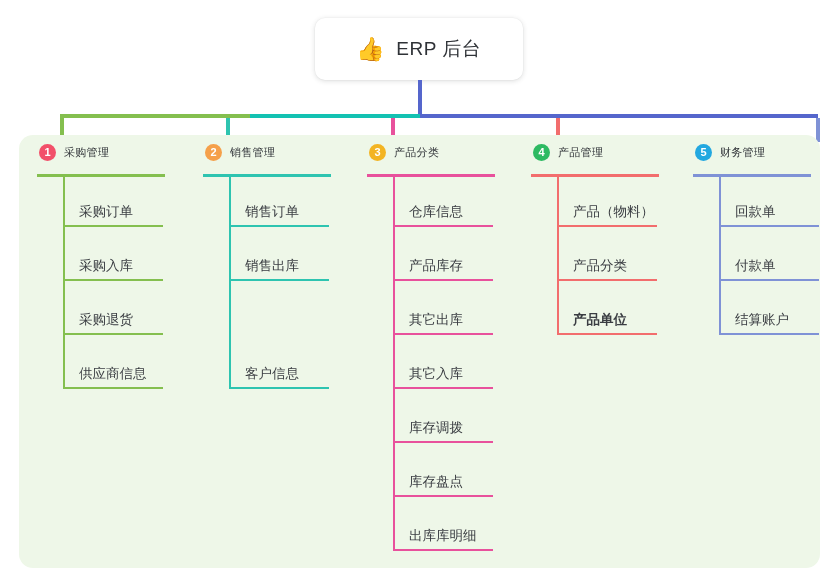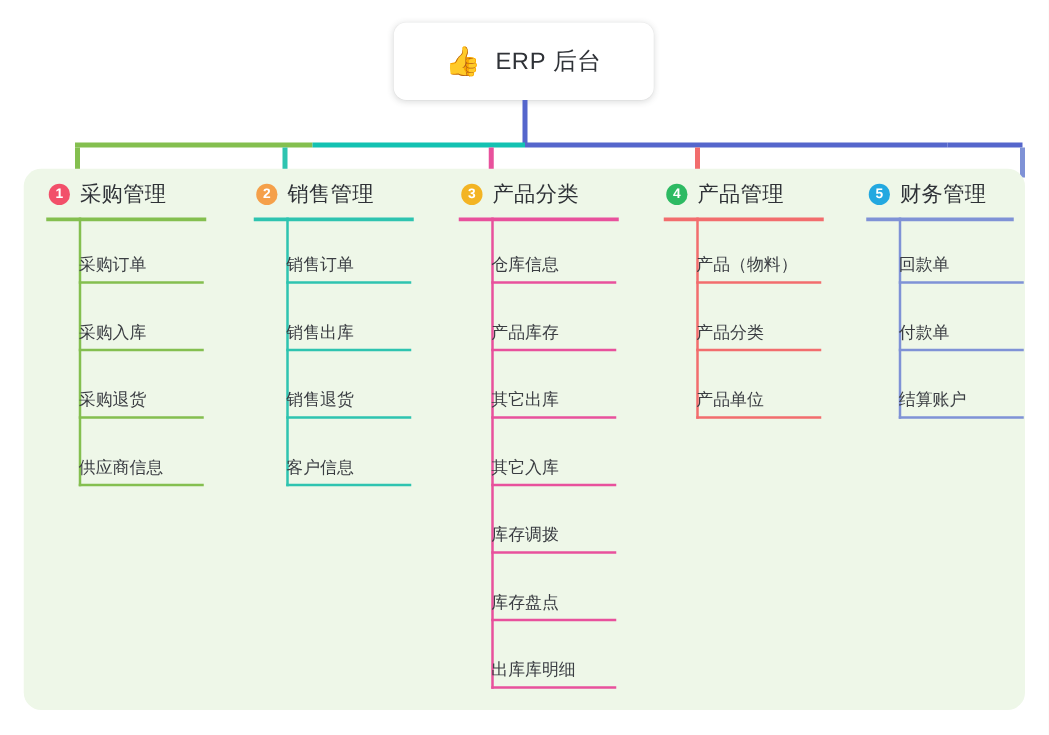--- a/index.html
+++ b/index.html
@@ -47,33 +47,33 @@
   .col{position:absolute;top:0;}
   .col-head{
     position:absolute;left:17px;top:9px;
     display:flex;align-items:center;gap:8px;white-space:nowrap;
   }
   .badge{
     width:17px;height:17px;border-radius:50%;
     color:#fff;font-size:11px;line-height:17px;text-align:center;
     display:inline-block;font-weight:bold;
   }
-  .col-title{font-size:17px;color:#2f3237;letter-spacing:.3px;}
+  .col-title{font-size:11px;color:#2f3237;letter-spacing:.3px;}
   .head-rule{
     position:absolute;left:15px;top:39px;height:3px;
   }
   .spine{
     position:absolute;left:41px;top:39px;width:2px;
   }
   .item{
     position:absolute;left:41px;
     width:100px;height:30px;
   }
   .item-label{
-    position:absolute;left:0;bottom:6px;
+    position:absolute;left:16px;bottom:6px;
     font-size:13.5px;color:#3a3d42;white-space:nowrap;margin-top:16px;
   }
   .item-rule{
     position:absolute;left:0;bottom:0;height:2px;width:100px;
   }
 </style>
 </head>
 <body>
 
 <div id="stage">
@@ -134,24 +134,20 @@
           <div class="head-rule" style="background: rgb(46, 196, 176); width: 128px;"></div>
           <div class="spine" style="background: rgb(46, 196, 176); height: 215px;"></div>
           <div class="item" style="top: 62px;">
             <span class="item-label">销售订单</span>
             <div class="item-rule" style="background: rgb(46, 196, 176);"></div>
           </div>
           <div class="item" style="top: 116px;">
             <span class="item-label">销售出库</span>
             <div class="item-rule" style="background: rgb(46, 196, 176);"></div>
           </div>
-          <div class="item" style="top: 170px;">
-            <span class="item-label">销售退货</span>
-            <div class="item-rule" style="background: rgb(46, 196, 176);"></div>
-          </div>
           <div class="item" style="top: 224px; padding-left: 40px;">
             <span class="item-label">客户信息</span>
             <div class="item-rule" style="background: rgb(46, 196, 176);"></div>
           </div>
         </div>
         <div class="col" style="left: 333px; width: 150px; height: 433px;">
           <div class="col-head">
             <span class="badge" style="background: rgb(243, 180, 35);">3</span>
             <span class="col-title">产品分类</span>
           </div>
@@ -194,21 +190,21 @@
           <div class="head-rule" style="background: rgb(242, 109, 109); width: 128px;"></div>
           <div class="spine" style="background: rgb(242, 109, 109); height: 161px;"></div>
           <div class="item" style="top: 62px;">
             <span class="item-label">产品（物料）</span>
             <div class="item-rule" style="background: rgb(242, 109, 109);"></div>
           </div>
           <div class="item" style="top: 116px; text-align: right;">
             <span class="item-label">产品分类</span>
             <div class="item-rule" style="background: rgb(242, 109, 109);"></div>
           </div>
-          <div class="item" style="top: 170px;">
+          <div class="item" style="top: 170px; font-weight: bold;">
             <span class="item-label">产品单位</span>
             <div class="item-rule" style="background: rgb(242, 109, 109);"></div>
           </div>
         </div>
         <div class="col" style="left: 659px; width: 140px; height: 433px;">
           <div class="col-head">
             <span class="badge" style="background: rgb(35, 168, 224);">5</span>
             <span class="col-title">财务管理</span>
           </div>
           <div class="head-rule" style="background: rgb(127, 146, 214); width: 118px;"></div>

